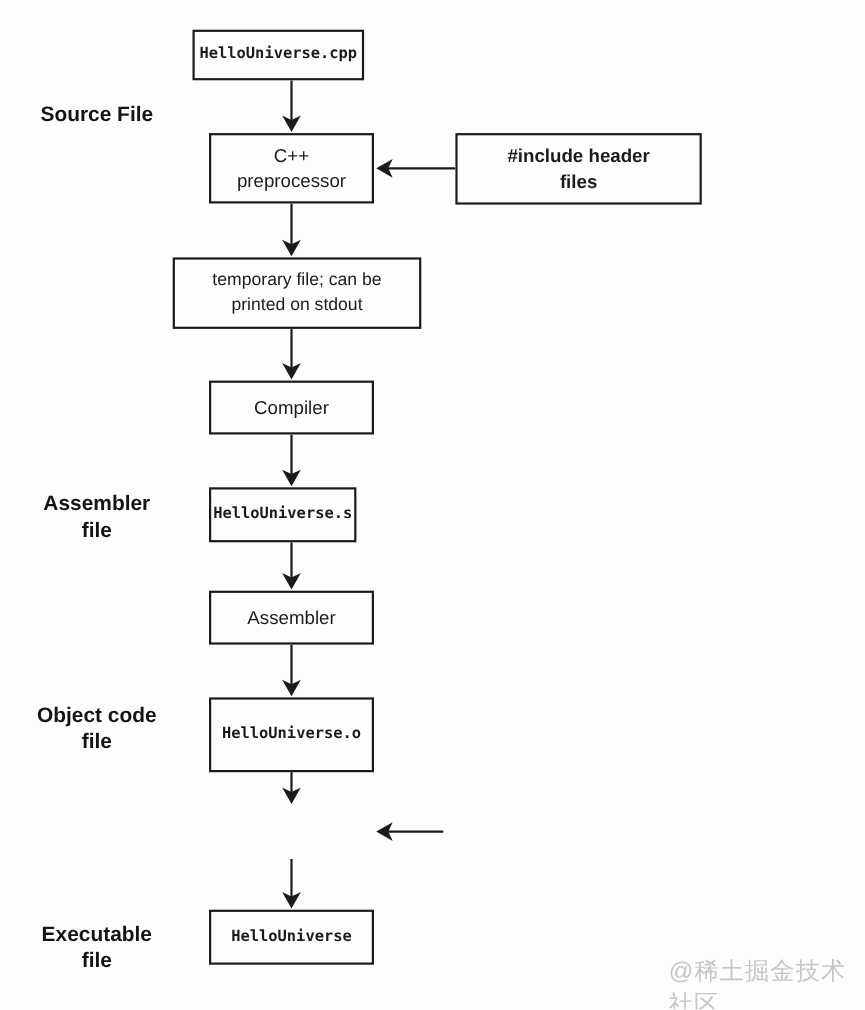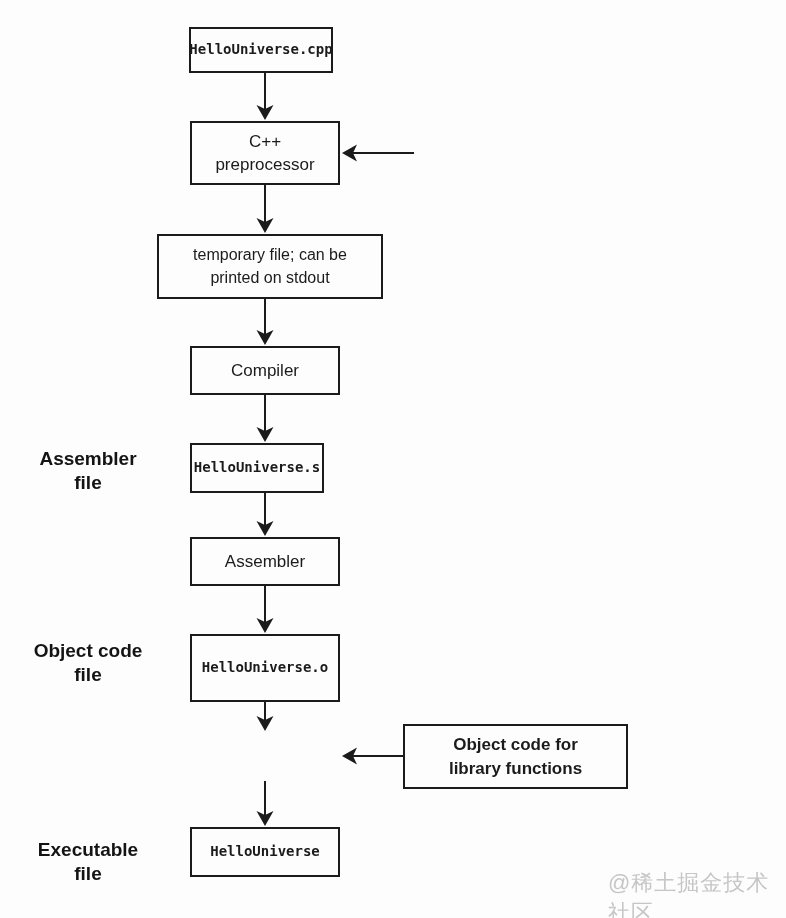--- a/index.html
+++ b/index.html
@@ -103,43 +103,44 @@
       <g>
         <line x1="414" y1="153" x2="351" y2="153" stroke="#1b1b1b" stroke-width="2"></line>
         <path d="M 342 153 L 357 144.5 L 353 153 L 357 161.5 Z" fill="#1b1b1b"></path>
       </g>
       <g>
         <line x1="403" y1="756" x2="351" y2="756" stroke="#1b1b1b" stroke-width="2"></line>
         <path d="M 342 756 L 357 747.5 L 353 756 L 357 764.5 Z" fill="#1b1b1b"></path>
       </g>
     </svg>
 
-  <div class="node mono" style="left:189px; top:27px;  width:144px; height:46px;">HelloUniverse.cpp</div>
+  <div class="node mono" style="left:175px; top:27px;  width:156px; height:46px;">HelloUniverse.cpp</div>
 
   <div class="node sans" style="left:190px; top:121px; width:150px; height:64px;">C++
 preprocessor</div>
 
   <div class="node sans-sm" style="left:157px; top:234px; width:226px; height:65px;">temporary file; can be
 printed on stdout</div>
 
   <div class="node sans" style="left:190px; top:346px; width:150px; height:49px;">Compiler</div>
 
   <div class="node mono" style="left:190px; top:443px; width:134px; height:50px;">HelloUniverse.s</div>
 
   <div class="node sans" style="left:190px; top:537px; width:150px; height:49px;">Assembler</div>
 
   <div class="node mono" style="left:190px; top:634px; width:150px; height:68px;">HelloUniverse.o</div>
 
 
   <div class="node mono" style="left:190px; top:827px; width:150px; height:50px;">HelloUniverse</div>
 
+  <div class="node bold" style="left:414px; top:121px; width:224px; height:65px;">#include header
+files</div>
 
-  <div class="node bold" style="left:403px; top:724px; width:225px; height:65px;">Object code for
-library functions</div>
 
+  <div class="side-label" style="left:14px; top:93px;">Source File</div>
 
   <div class="side-label" style="left:14px; top:447px;">Assembler
 file</div>
 
   <div class="side-label" style="left:14px; top:639px;">Object code
 file</div>
 
   <div class="side-label" style="left:14px; top:838px;">Executable
 file</div>
 

